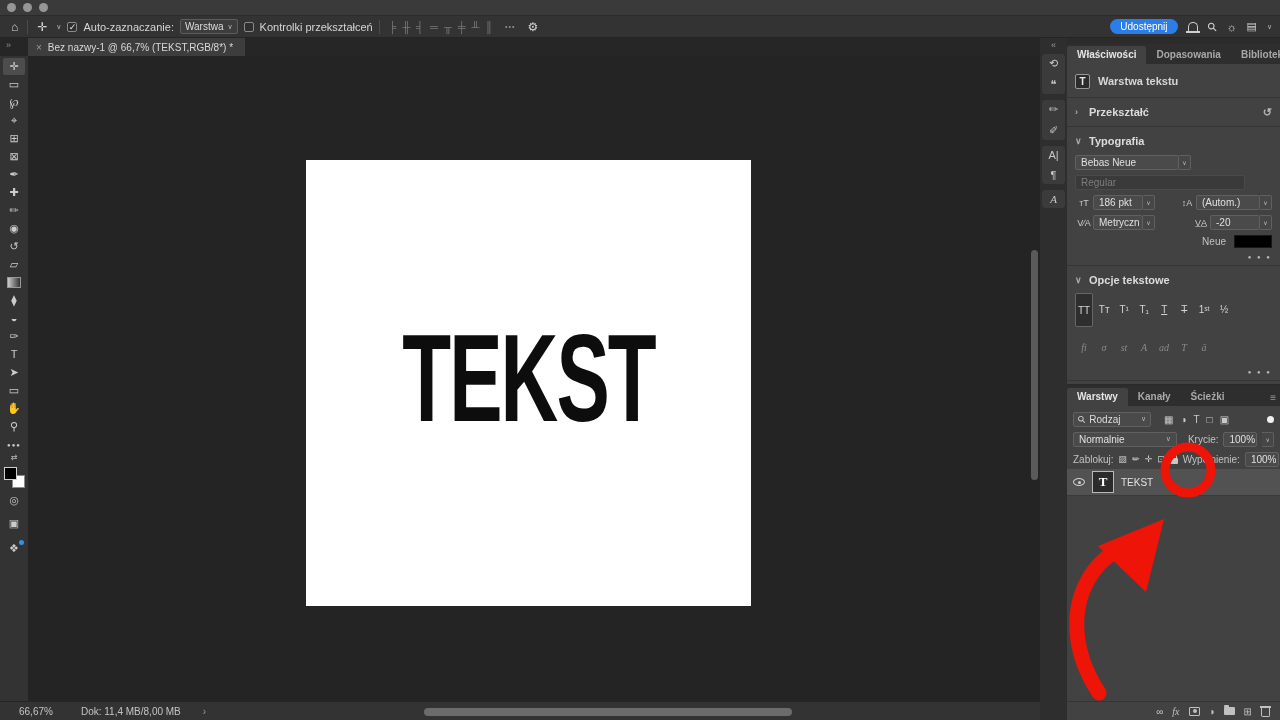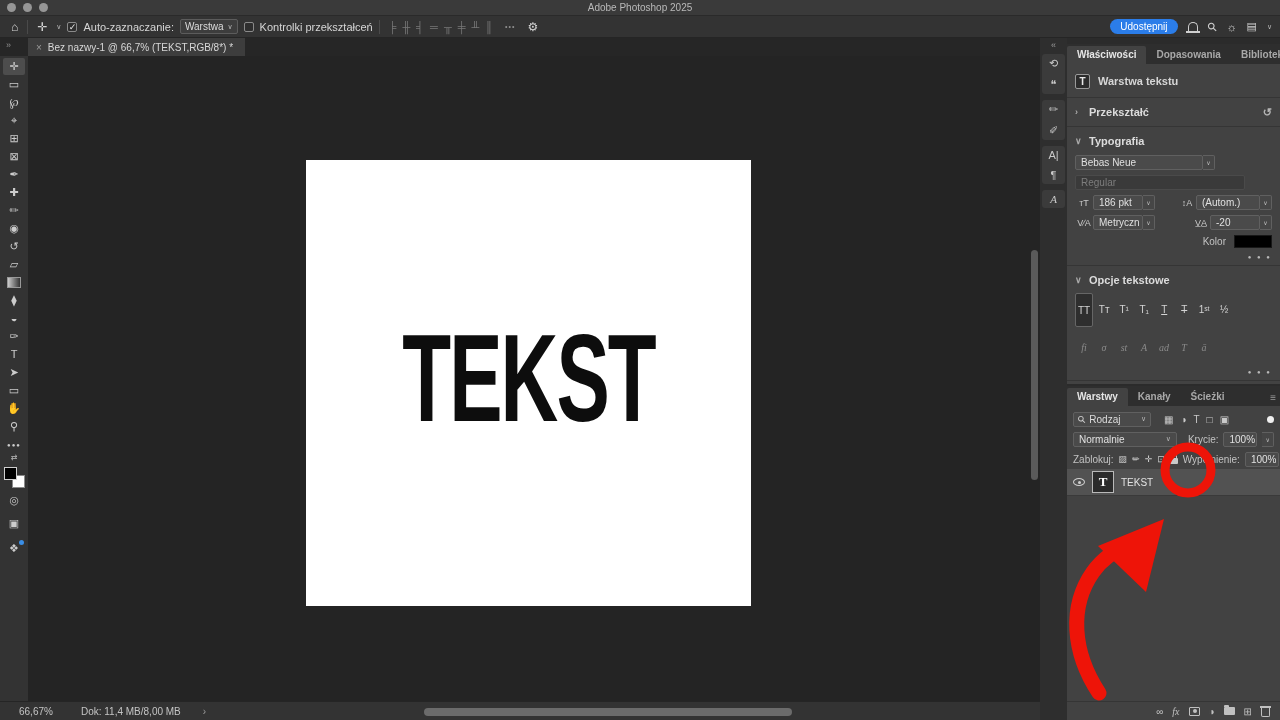--- a/index.html
+++ b/index.html
@@ -152,21 +152,20 @@
   
   #annot { position:absolute; left:0; top:0; width:1280px; height:720px; pointer-events:none; }
 </style>
 </head>
 <body>
 
 <div id="titlebar">
   <span class="traffic"></span>
   <span class="traffic"></span>
   <span class="traffic"></span>
-  <span id="win-title">Adobe Photoshop 2025</span>
 </div>
 
 <div id="optionsbar">
   <span class="obar-icon">⌂</span>
   <span class="sep-v"></span>
   <span class="obar-icon">✛</span>
   <span class="chev">∨</span>
   <span class="chk">✓</span>
   <span>Auto-zaznaczanie:</span>
   <span class="dd-btn">
@@ -300,21 +299,21 @@
         <span>Przekształć</span>
         <span class="reset-ic">↺</span>
       </div>
       <div class="sec-divider"></div>
 
       <div class="sec-head">
         <span class="car">∨</span>
         <span>Typografia</span>
       </div>
       <div class="prow">
-        <span class="field" style="width:128px">Bebas Neue</span>
+        <span class="field" style="width:104px">Bebas Neue</span>
         <span class="chevbox">∨</span>
       </div>
       <div class="prow">
         <span class="field disabled" style="width:170px">Regular</span>
       </div>
       <div class="prow" style="justify-content:space-between">
         <span class="grp">
           <span class="t-ic">ᴛT</span>
           <span class="field" style="width:50px">186 pkt</span>
           <span class="chevbox">∨</span>
@@ -331,21 +330,21 @@
           <span class="field" style="width:50px">Metryczn</span>
           <span class="chevbox">∨</span>
         </span>
         <span class="grp">
           <span class="t-ic">V̲A̲</span>
           <span class="field" style="width:50px">-20</span>
           <span class="chevbox">∨</span>
         </span>
       </div>
       <div class="prow" style="justify-content:flex-end;gap:8px">
-        <span class="lbl">Kolor</span>
+        <span class="lbl">Neue</span>
         <span style="width:38px;height:13px;background:#000;border:1px solid #181818"></span>
       </div>
       <div class="more-dots">● ● ●</div>
       <div class="sec-divider"></div>
 
       <div class="sec-head">
         <span class="car">∨</span>
         <span>Opcje tekstowe</span>
       </div>
       <div class="optbtns">

